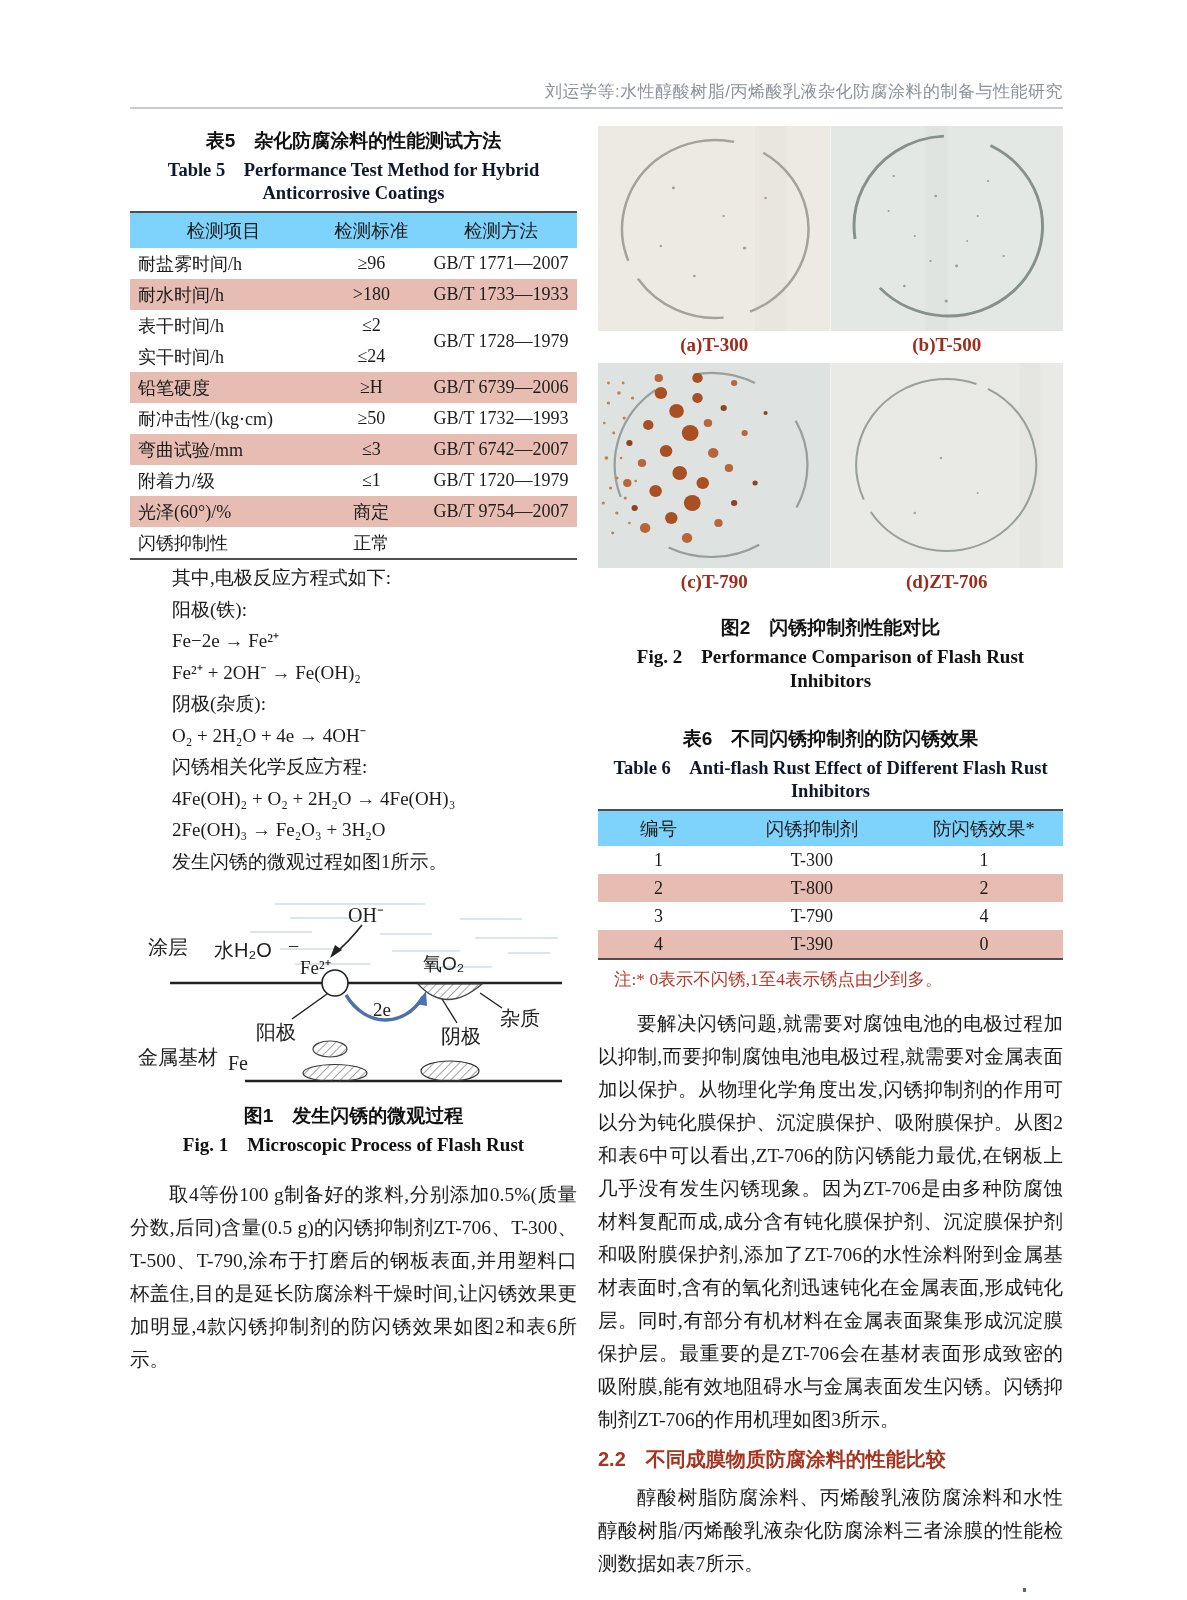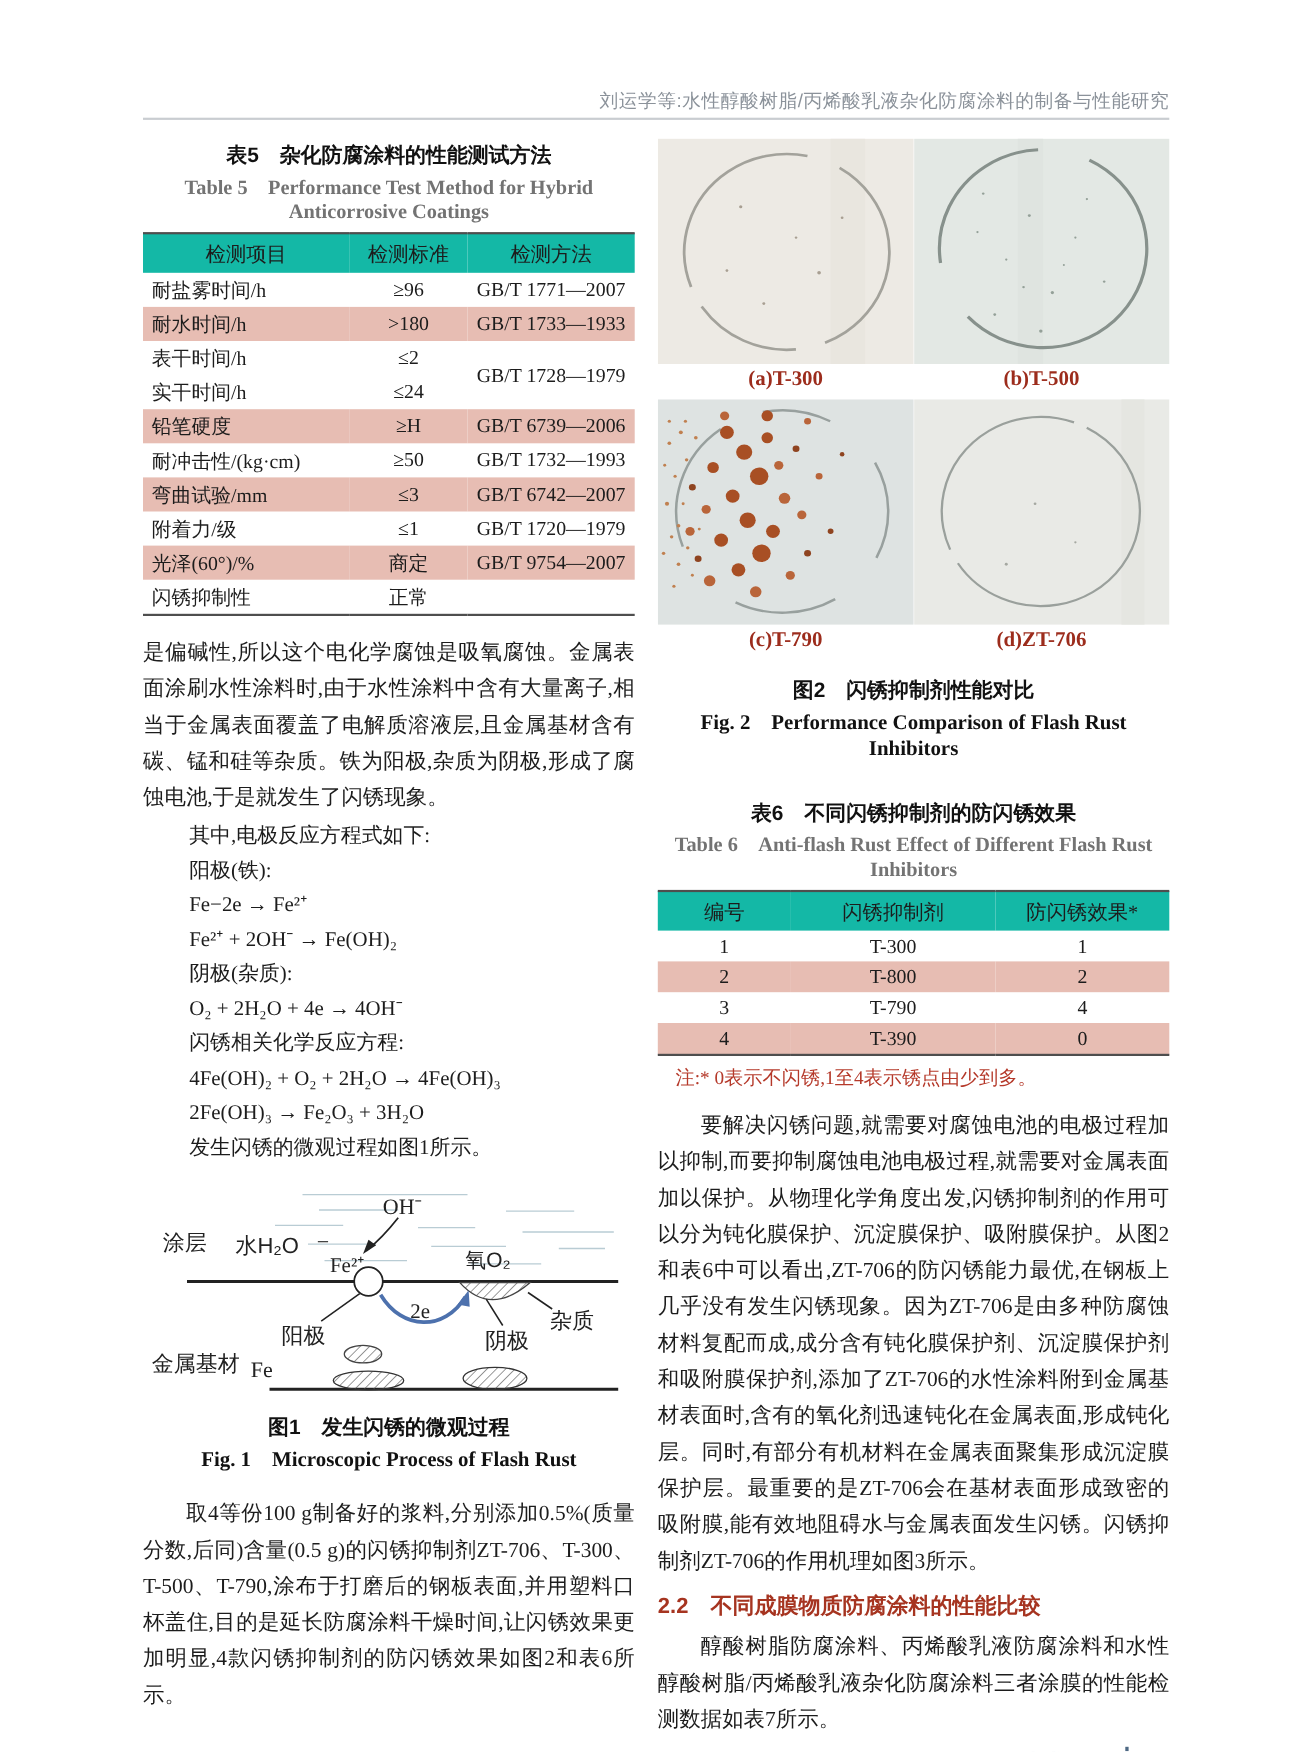--- a/index.html
+++ b/index.html
@@ -13,28 +13,28 @@
     font-family:"Liberation Sans", sans-serif; font-size:17px; color:#8b929a;
     letter-spacing:.5px;
   }
   .header-rule{ position:absolute; top:107px; left:130px; width:933px; height:1.5px; background:#c9cdd1; }
 
   .col-left { position:absolute; left:130px; top:122px; width:447px; }
   .col-right{ position:absolute; left:598px; top:126px; width:465px; }
 
   
   .tbl-title-zh{ text-align:center; font-family:"Liberation Sans",sans-serif; font-weight:bold; font-size:19px; margin:6px 0 3px; color:#111; }
-  .tbl-title-en{ text-align:center; font-weight:bold; font-size:18.5px; margin:1px 0; color:#737373; }
+  .tbl-title-en{ text-align:center; font-weight:bold; font-size:18.5px; margin:1px 0; color:#0f172a; }
 
   table.data{
     width:100%; border-collapse:collapse; margin-top:7px;
     border-top:2.5px solid #4e4e4e; border-bottom:2.5px solid #4e4e4e;
     font-size:18px;
   }
-  table.data th{ background:#14b8a6; font-weight:normal; font-size:18.5px; padding:5px 2px; }
+  table.data th{ background:#7dd3fc; font-weight:normal; font-size:18.5px; padding:5px 2px; }
   table.data td{ padding:3.5px 2px; text-align:center; vertical-align:middle; }
   table.data.t5 td:first-child{ text-align:left; padding-left:8px; }
   tr.stripe{ background:#e7bdb3; }
 
   
   p.body{ font-size:19.5px; line-height:33px; text-align:justify; margin:0; }
   p.indent{ text-indent:2em; }
   .eqblock{ margin-top:2px; }
   .eqline{ font-size:19px; line-height:31.5px; margin:0; padding-left:42px; text-align:left; }
 
@@ -133,21 +133,20 @@
           <td>GB/T 9754—2007</td>
         </tr>
         <tr>
           <td>闪锈抑制性</td>
           <td>正常</td>
           <td></td>
         </tr>
       </tbody>
     </table>
 
-    <p class="body" style="margin-top:17px">是偏碱性,所以这个电化学腐蚀是吸氧腐蚀。金属表面涂刷水性涂料时,由于水性涂料中含有大量离子,相当于金属表面覆盖了电解质溶液层,且金属基材含有碳、锰和硅等杂质。铁为阳极,杂质为阴极,形成了腐蚀电池,于是就发生了闪锈现象。</p>
 
     <div class="eqblock">
       <p class="eqline">其中,电极反应方程式如下:</p>
       <p class="eqline">阳极(铁):</p>
       <p class="eqline">Fe−2e →  Fe²⁺</p>
       <p class="eqline">Fe²⁺ + 2OH⁻ →  Fe(OH)₂</p>
       <p class="eqline">阴极(杂质):</p>
       <p class="eqline">O₂ + 2H₂O + 4e → 4OH⁻</p>
       <p class="eqline">闪锈相关化学反应方程:</p>
       <p class="eqline">4Fe(OH)₂ + O₂ + 2H₂O → 4Fe(OH)₃</p>

